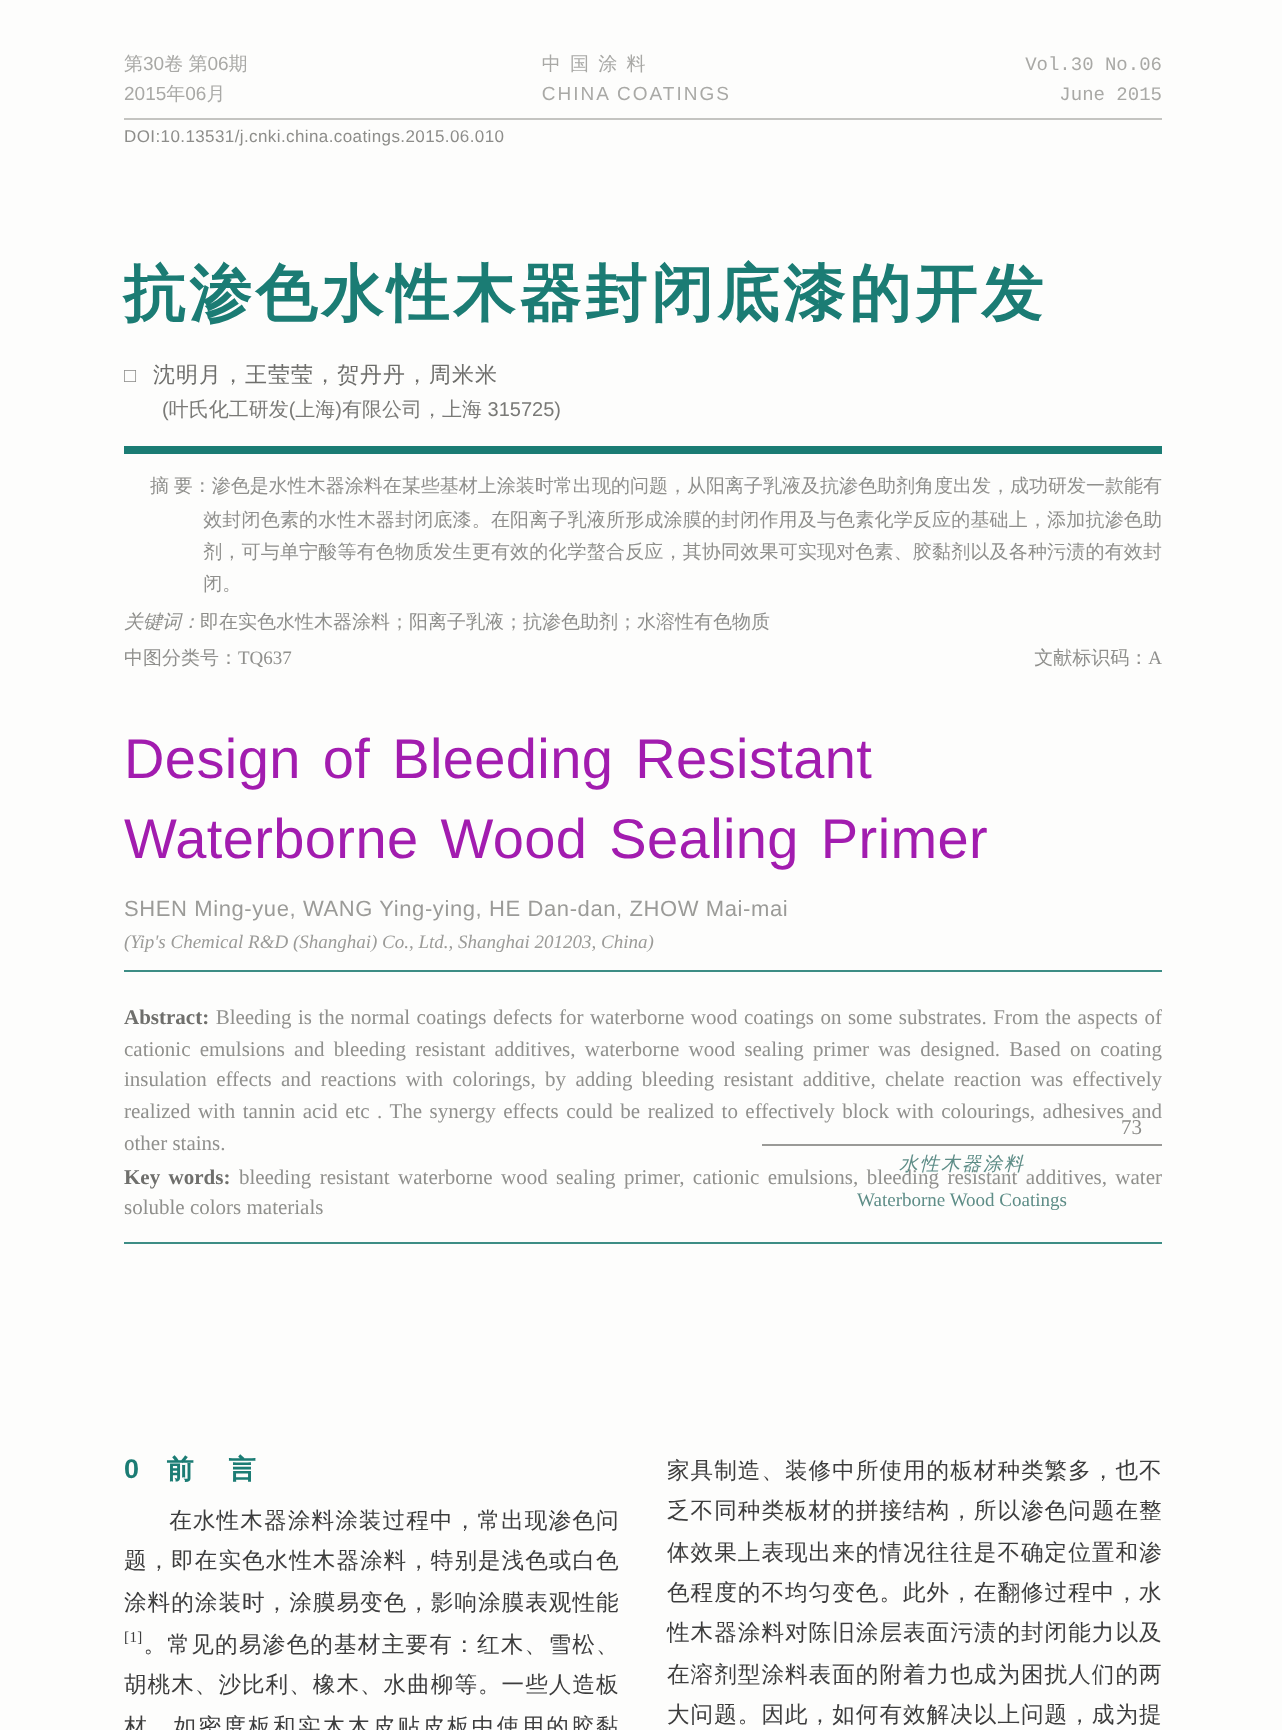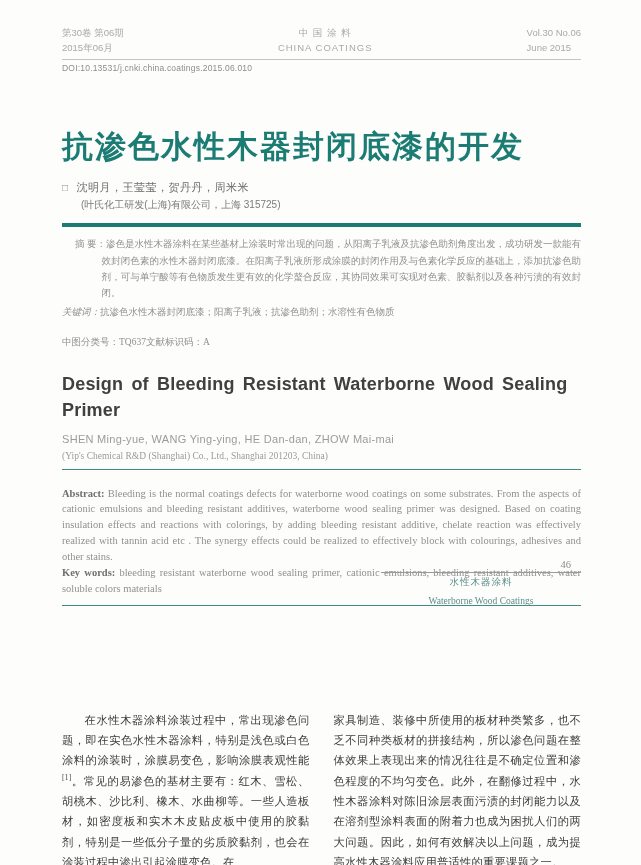--- a/index.html
+++ b/index.html
@@ -16,22 +16,22 @@
     padding:26px 60px 0 62px;
     box-sizing:border-box;
   }
   
   .jheader{
     display:flex;justify-content:space-between;align-items:flex-start;
     font-size:9.5px;line-height:1.55;color:#a9a9a6;
     padding-bottom:4px;border-bottom:1px solid #c4c4c1;
   }
   .jheader .col{white-space:nowrap;}
-  .jheader .col.center{text-align:center;letter-spacing:1px;}
-  .jheader .col.right{}
+  .jheader .col.center{letter-spacing:1px;}
+  .jheader .col.right{text-align:right;font-family:Liberation Mono, monospace;}
   .doi-line{
     margin-top:3px;font-size:8.5px;color:#8d8d8a;letter-spacing:0.2px;
   }
   
   .zh-title{
     margin-top:53px;
     font-size:31px;font-weight:bold;letter-spacing:2px;
     color:#1b7c74;
     font-family:Liberation Mono, monospace;
   }
@@ -51,36 +51,36 @@
     text-align:justify;
     font-family:"Liberation Serif","DejaVu Serif",serif;
   }
   .zh-abs .abs-p{
     margin:0 0 0 13px;
     padding-left:2.8em;text-indent:-2.8em;
   }
   .zh-kw{margin-top:2px;}
   .zh-kw .kw-label{color:#8f8f8c;font-style:italic;}
   .zh-meta{
-    display:flex;
-    margin-top:14px;font-size:9.5px;color:#8f8f8c;
+    display:flex;justify-content:space-between;
+    margin-top:2px;font-size:9.5px;color:#8f8f8c;
     font-family:"Liberation Serif","DejaVu Serif",serif;
   }
   
   .en-title{
     margin-top:22px;
-    font-size:18px;font-weight:bold;line-height:1.42;
-    color:#404040;letter-spacing:0.2px;
+    font-size:28px;font-weight:normal;line-height:1.42;
+    color:#a21caf;letter-spacing:0.2px;
     word-spacing:3px;
   }
   .en-authors{
     margin-top:9px;font-size:11px;color:#9b9b98;letter-spacing:0.3px;
   }
   .en-affil{
-    margin-top:6px;font-size:9.5px;color:#9b9b98;
+    margin-top:6px;font-size:9.5px;color:#9b9b98;font-style:italic;
     font-family:"Liberation Serif","DejaVu Serif",serif;
   }
   .thin-teal{border:none;border-top:1px solid #3d8d85;margin:8px 0 0 0;}
   .en-abs{
     margin-top:16px;font-size:10.5px;line-height:1.5;color:#90908d;
     text-align:justify;
     font-family:"Liberation Serif","DejaVu Serif",serif;
   }
   .en-abs .lbl{font-weight:bold;color:#6f6f6c;}
   .en-kw{margin-top:1px;}
@@ -107,21 +107,21 @@
   .footer{
     position:absolute;right:60px;bottom:12px;width:200px;
     text-align:center;
   }
   .page-num{
     text-align:right;padding-right:10px;
     font-size:10.5px;color:#8c8c89;
     font-family:"Liberation Serif","DejaVu Serif",serif;
   }
   .footer-rule{border:none;border-top:1px solid #9a9a97;margin:2px 0 3px 0;}
-  .footer-zh{font-size:9.5px;color:#5e8d87;letter-spacing:1px;}
+  .footer-zh{font-size:9.5px;color:#5e8d87;letter-spacing:1px;font-style:italic;}
   .footer-en{font-size:9.5px;color:#5e8d87;margin-top:7px;
     font-family:"Liberation Serif","DejaVu Serif",serif;}
 </style>
 </head>
 <body>
 
 <div class="page">
 
   <div class="jheader">
     <div class="col left">
@@ -144,21 +144,21 @@
   <div class="zh-authors">
     <span class="marker">□</span><span>沈明月，王莹莹，贺丹丹，周米米</span>
   </div>
   <div class="zh-affil">(叶氏化工研发(上海)有限公司，上海  315725)</div>
 
   <div class="teal-bar"></div>
 
   <div class="zh-abs">
     <p class="abs-p"><span>摘  要：</span><span>渗色是水性木器涂料在某些基材上涂装时常出现的问题，从阳离子乳液及抗渗色助剂角度出发，成功研发一款能有效封闭色素的水性木器封闭底漆。在阳离子乳液所形成涂膜的封闭作用及与色素化学反应的基础上，添加抗渗色助剂，可与单宁酸等有色物质发生更有效的化学螯合反应，其协同效果可实现对色素、胶黏剂以及各种污渍的有效封闭。</span></p>
     <div class="zh-kw">
-      <span class="kw-label">关键词：</span><span>抗渗色水性木器封闭底漆；阳离子乳液；抗渗色助剂；水溶性有色物质</span>
+      <span class="kw-label">关键词：</span><span>即在实色水性木器涂料；阳离子乳液；抗渗色助剂；水溶性有色物质</span>
     </div>
     <div class="zh-meta">
       <span><span>中图分类号：</span><span>TQ637</span></span>
       <span><span>文献标识码：</span><span>A</span></span>
     </div>
   </div>
 
   <h2 class="en-title" style="margin:0;margin-top:22px;">Design of Bleeding Resistant Waterborne Wood Sealing Primer</h2>
   <div class="en-authors">SHEN Ming-yue, WANG Ying-ying, HE Dan-dan, ZHOW Mai-mai</div>
   <div class="en-affil">(Yip's Chemical R&amp;D (Shanghai) Co., Ltd., Shanghai 201203, China)</div>
@@ -167,27 +167,30 @@
 
   <div class="en-abs">
     <div><span class="lbl">Abstract:</span><span> Bleeding is the normal coatings defects for waterborne wood coatings on some substrates. From the aspects of cationic emulsions and bleeding resistant additives, waterborne wood sealing primer was designed. Based on coating insulation effects and reactions with colorings, by adding bleeding resistant additive, chelate reaction was effectively realized with tannin acid etc . The synergy effects could be realized to effectively block with colourings, adhesives and other stains.</span></div>
     <div class="en-kw"><span class="lbl">Key words:</span><span> bleeding resistant waterborne wood sealing primer, cationic emulsions, bleeding resistant additives, water soluble colors materials</span></div>
   </div>
 
   <hr class="thin-teal">
 
   <div class="body-cols">
     <div class="bcol">
+      <div class="sec-head">
+        <span class="sec-num">0</span><span>前　言</span>
+      </div>
       <p class="indent"><span>在水性木器涂料涂装过程中，常出现渗色问题，即在实色水性木器涂料，特别是浅色或白色涂料的涂装时，涂膜易变色，影响涂膜表观性能</span><sup>[1]</sup><span>。常见的易渗色的基材主要有：红木、雪松、胡桃木、沙比利、橡木、水曲柳等。一些人造板材，如密度板和实木木皮贴皮板中使用的胶黏剂，特别是一些低分子量的劣质胶黏剂，也会在涂装过程中渗出引起涂膜变色。在</span></p>
     </div>
     <div class="bcol">
       <p>家具制造、装修中所使用的板材种类繁多，也不乏不同种类板材的拼接结构，所以渗色问题在整体效果上表现出来的情况往往是不确定位置和渗色程度的不均匀变色。此外，在翻修过程中，水性木器涂料对陈旧涂层表面污渍的封闭能力以及在溶剂型涂料表面的附着力也成为困扰人们的两大问题。因此，如何有效解决以上问题，成为提高水性木器涂料应用普适性的重要课题之一。</p>
     </div>
   </div>
 
   <div class="footer">
-    <div class="page-num">46</div>
+    <div class="page-num">73</div>
     <hr class="footer-rule">
     <div class="footer-zh">水性木器涂料</div>
     <div class="footer-en">Waterborne Wood Coatings</div>
   </div>
 
 </div>
 
 </body></html>

